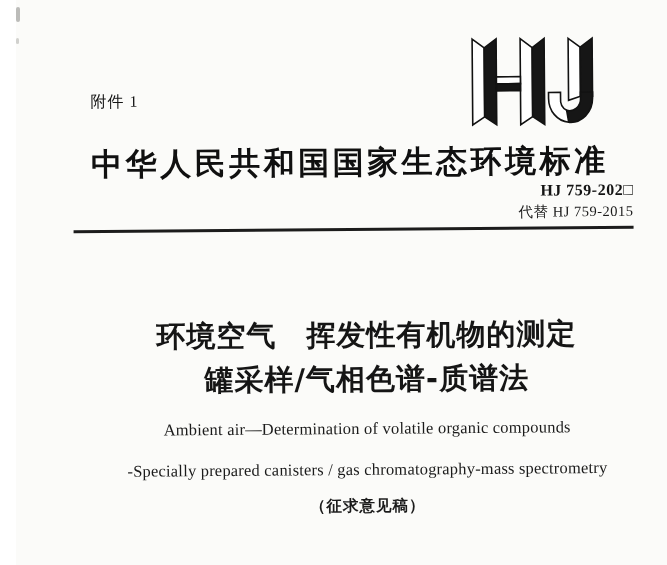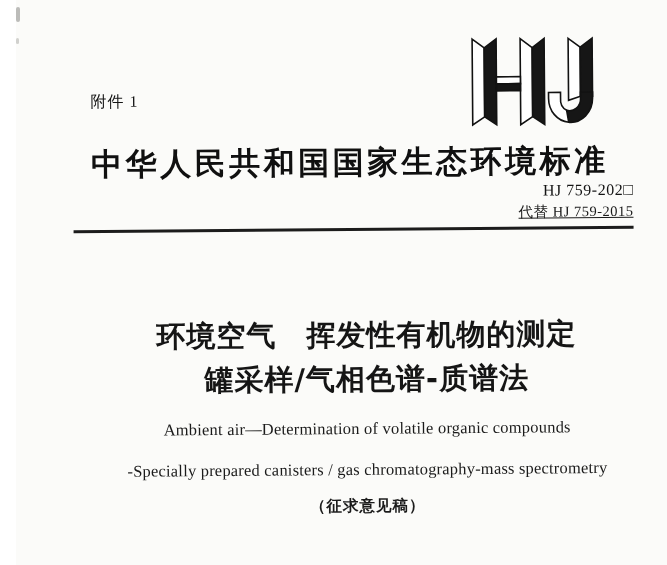--- a/index.html
+++ b/index.html
@@ -37,27 +37,26 @@
   .heading{
     position:absolute;left:76px;top:142px;
     font-size:31px;font-weight:700;letter-spacing:3.5px;
     white-space:nowrap;color:#101010;
     font-family:"Liberation Serif","DejaVu Serif",serif;
   }
   .stdblock{
     position:absolute;right:49px;top:184px;text-align:right;line-height:1;
   }
   .stdnum{
-    font-size:16px;font-weight:400;letter-spacing:.5px;color:#141414;
+    font-size:16px;font-weight:700;letter-spacing:.5px;color:#141414;
     font-family:"Liberation Serif","DejaVu Sans",serif;
   }
   .replaces{
     margin-top:6px;font-size:14.5px;letter-spacing:.5px;color:#1a1a1a;
     font-family:"Liberation Serif","DejaVu Serif",serif;
-    text-decoration:underline;
   }
   .rule{
     position:absolute;left:58px;top:228px;width:560px;height:2.5px;
     background:#1c1c1c;
   }
   .centercol{
     position:absolute;left:30px;width:640px;text-align:center;
   }
   .cn1{top:316px;font-size:29px;font-weight:700;letter-spacing:1px;
        font-family:"DejaVu Sans","Liberation Sans",sans-serif;color:#151515;}

